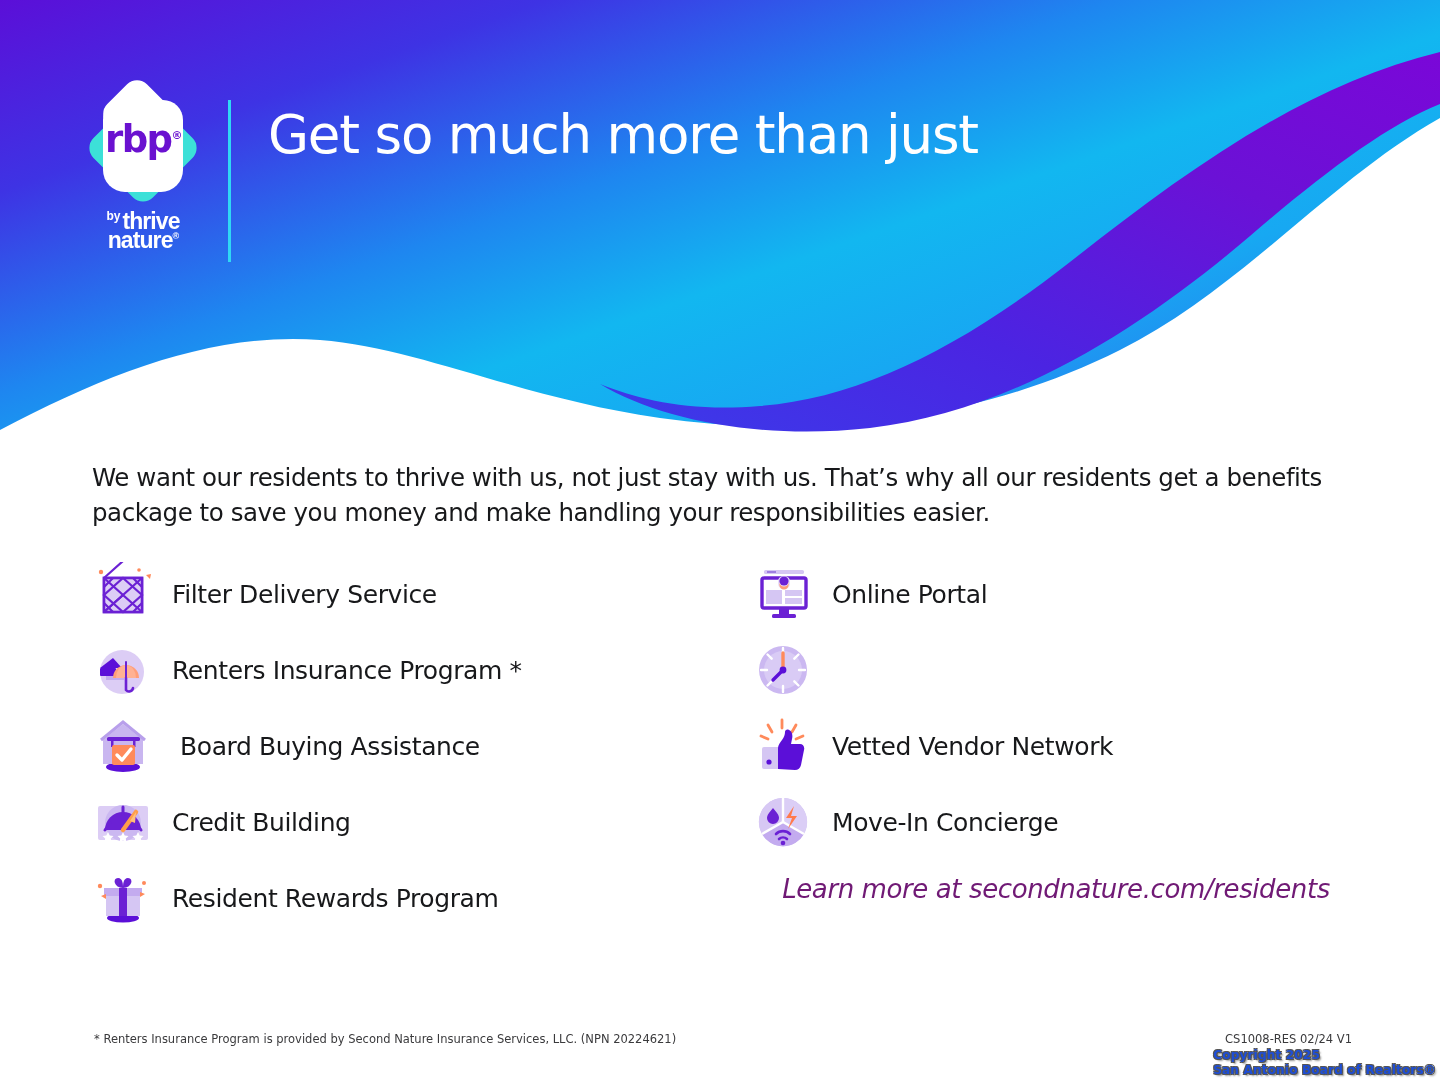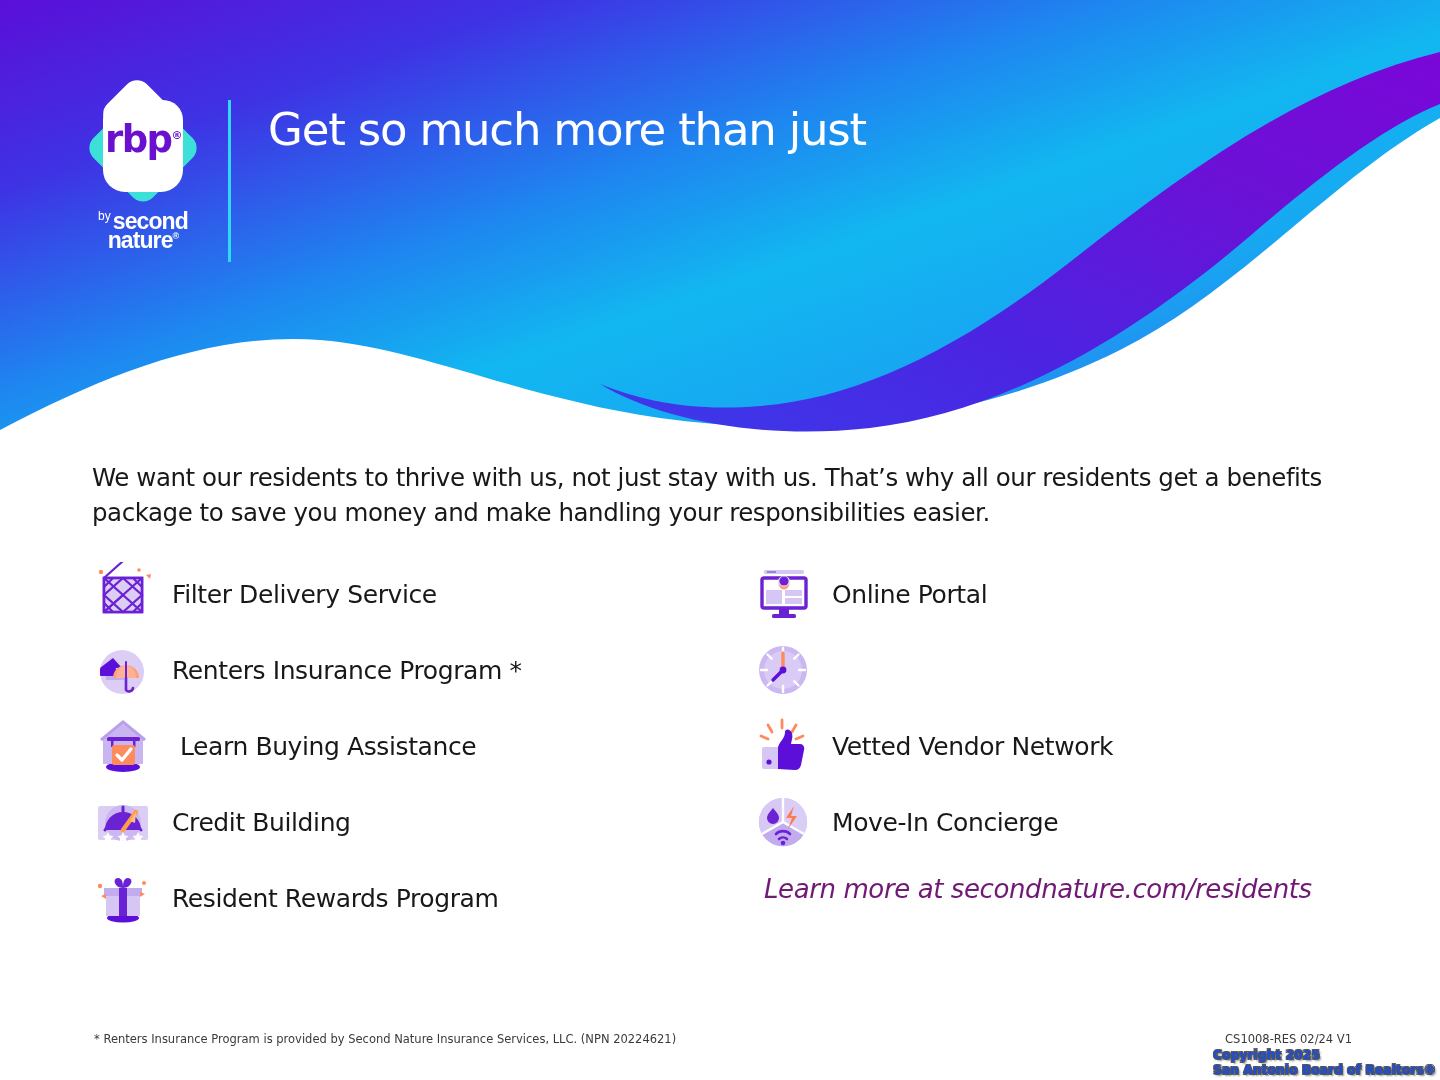--- a/index.html
+++ b/index.html
@@ -95,21 +95,21 @@
     font-weight: 700;
   }
   .logo-sub {
     margin-top: 7px;
     text-align: center;
     color: #ffffff;
     line-height: 0.92;
   }
   .logo-sub .by {
     font-size: 12px;
-    font-weight: 400;
+    font-weight: 700;
     vertical-align: top;
     margin-right: 2px;
   }
   .logo-sub .sn1 {
     font-size: 23px;
     font-weight: 800;
     letter-spacing: -0.9px;
   }
   .logo-sub .sn2 {
     display: block;
@@ -133,21 +133,21 @@
   
   .headline {
     position: absolute;
     left: 268px;
     top: 104px;
     z-index: 5;
     color: #ffffff;
     font-family: "DejaVu Sans", sans-serif;
   }
   .headline .line1 {
-    font-size: 45px;
+    font-size: 53px;
     font-weight: 400;
     letter-spacing: -1.2px;
     line-height: 1.16;
     white-space: nowrap;
   }
   .headline .line2 {
     font-size: 53px;
     font-weight: 800;
     letter-spacing: -1.2px;
     line-height: 1.16;
@@ -170,21 +170,21 @@
 
   
   .benefits {
     position: absolute;
     left: 92px;
     top: 556px;
     width: 1256px;
     display: flex;
     gap: 0;
   }
-  .col { width: 660px; }
+  .col { width: 660px; text-align: center; }
   .col.right { width: 596px; }
 
   .benefit {
     display: flex;
     align-items: center;
     height: 76px;
     gap: 16px;
   }
   .benefit .bicon {
     width: 64px;
@@ -287,21 +287,21 @@
                C1320,176 1385,126 1440,104 Z" fill="url(#gPurple)"></path>
     </svg>
 
     <div class="logo-block">
       <div class="logo-mark">
         <div class="logo-diamond"></div>
         <div class="logo-plate"></div>
         <div class="logo-text"><span>rbp</span><span class="logo-reg">®</span></div>
       </div>
       <div class="logo-sub">
-        <span class="by">by</span><span class="sn1">second</span>
+        <span class="by">by</span><span class="sn1">thrive</span>
         <span class="sn2"><span>nature</span><span class="reg2">®</span></span>
       </div>
     </div>
 
     <div class="logo-divider"></div>
 
     <div class="headline">
       <div class="line1">Get so much more than just</div>
     </div>
   </div>
@@ -354,21 +354,21 @@
             <ellipse cx="31" cy="53" rx="17" ry="5" fill="#5B0FD8"></ellipse>
             <path d="M11,26 L31,10 L51,26 V50 H11 Z" fill="#C9B6F0"></path>
             <path d="M9,26 L31,8 L53,26" fill="none" stroke="#B89FEB" stroke-width="3"></path>
             <rect x="15" y="23" width="33" height="4" rx="1.6" fill="#6B21D4"></rect>
             <rect x="19" y="27" width="2.5" height="6" fill="#6B21D4"></rect>
             <rect x="41" y="27" width="2.5" height="6" fill="#6B21D4"></rect>
             <rect x="20" y="31" width="23" height="20" rx="2" fill="#FF8A5B"></rect>
             <path d="M25,41 l5,5 9,-11" fill="none" stroke="#ffffff" stroke-width="3.4" stroke-linecap="round" stroke-linejoin="round"></path>
           </svg>
         </span>
-        <span class="blabel"> Learn Buying Assistance</span>
+        <span class="blabel"> Board Buying Assistance</span>
       </div>
 
       <div class="benefit">
         <span class="bicon">
           <svg viewBox="0 0 64 64" width="64" height="64">
             <rect x="6" y="16" width="50" height="34" rx="2" fill="#DCCDF5"></rect>
             <circle cx="31" cy="33" r="18" fill="#CBB8F1"></circle>
             <path d="M13,40 a18,18 0 0 1 36,0 Z" fill="#6B21D4"></path>
             <path d="M13,40 l5,-7 M49,40 l-5,-7 M31,17 v7" stroke="#6B21D4" stroke-width="3" stroke-linecap="round"></path>
             <path d="M31,40 L44,22" stroke="#FF9E4A" stroke-width="4.5" stroke-linecap="round"></path>

